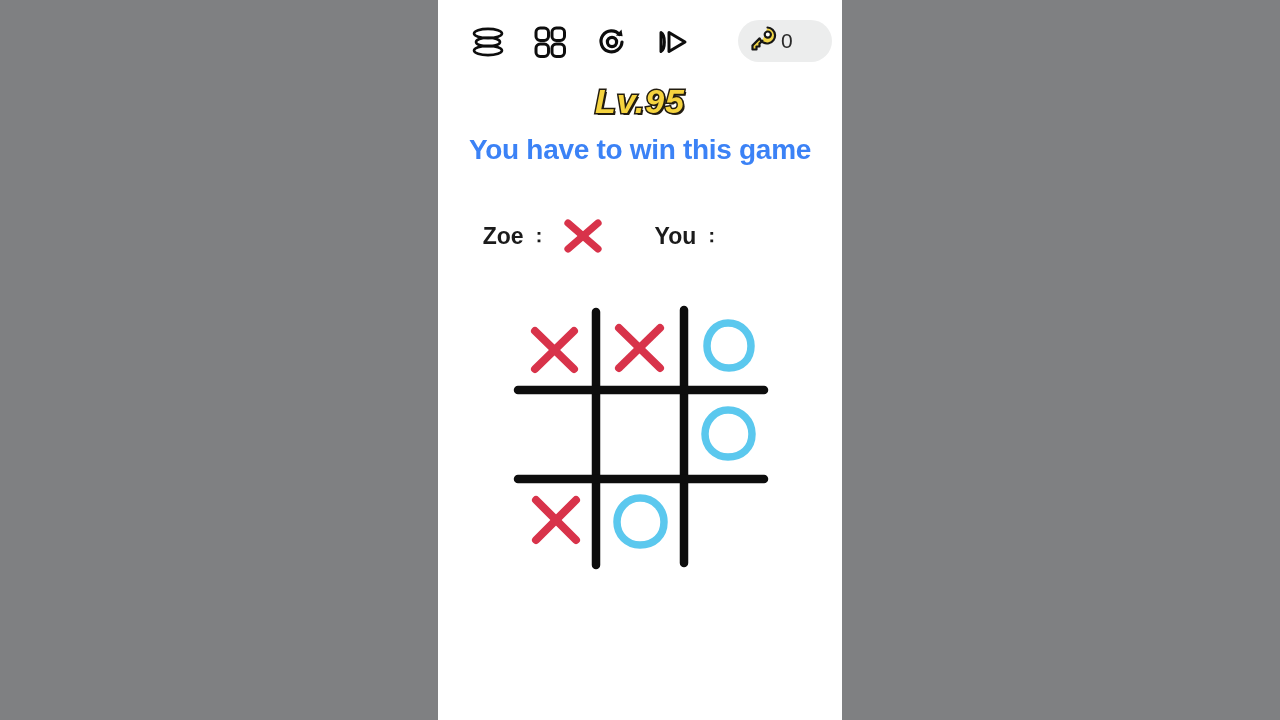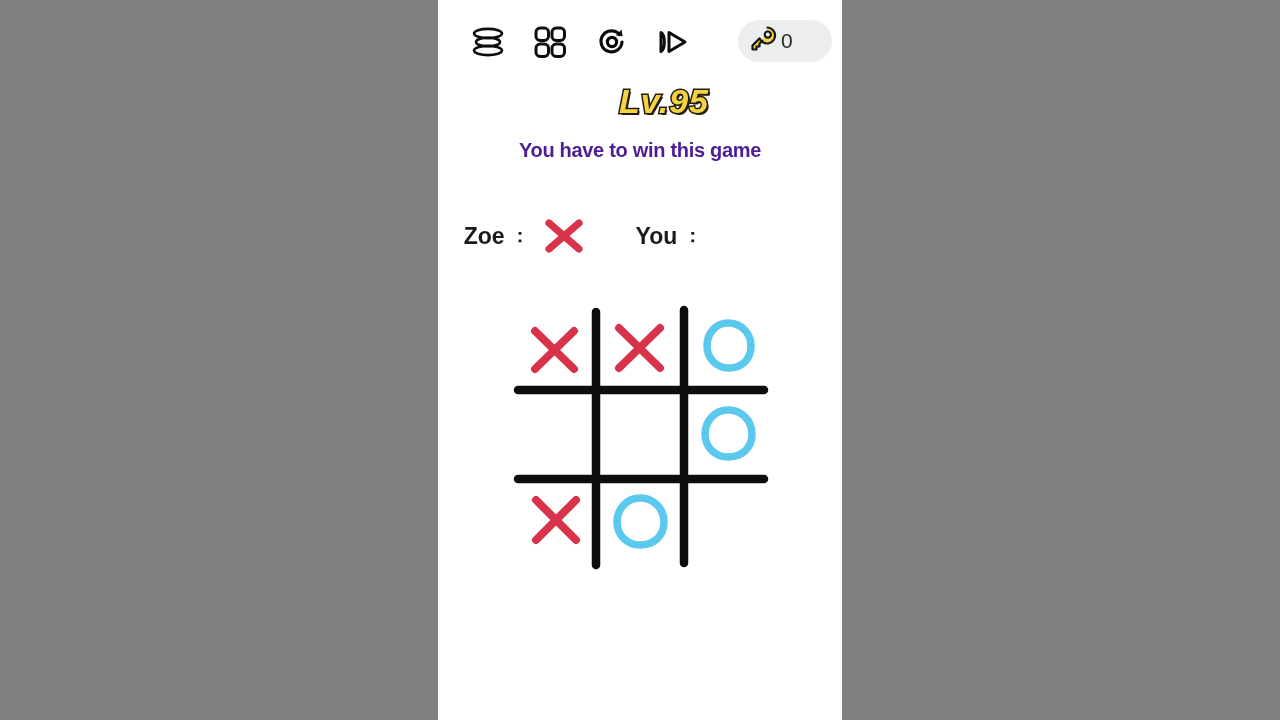--- a/index.html
+++ b/index.html
@@ -96,47 +96,47 @@
     text-align: center;
     font-size: 34px;
     font-weight: bold;
     font-style: italic;
     letter-spacing: 1px;
     color: #f5d33f;
     -webkit-text-stroke: 3px #221c10;
     paint-order: stroke fill;
     text-shadow:
       2px 2px 0 #221c10;
-    padding-left: 24px;
   }
 
   
   #prompt {
     position: absolute;
     left: 20px;
     top: 136px;
     width: 364px;
     text-align: center;
-    font-size: 20px;
+    font-size: 28px;
     font-weight: bold;
     line-height: 28px;
-    color: #4c1d95;
+    color: #3b82f6;
     letter-spacing: -0.3px;
   }
 
   
   #players {
     position: absolute;
     left: 0;
     top: 210px;
     width: 352px;
     height: 52px;
     display: flex;
     align-items: center;
     justify-content: center;
+    padding-left: 19px;
   }
   .player-block {
     display: flex;
     align-items: center;
   }
   .player-name {
     font-size: 23px;
     font-weight: bold;
     color: #1b1b1b;
   }

